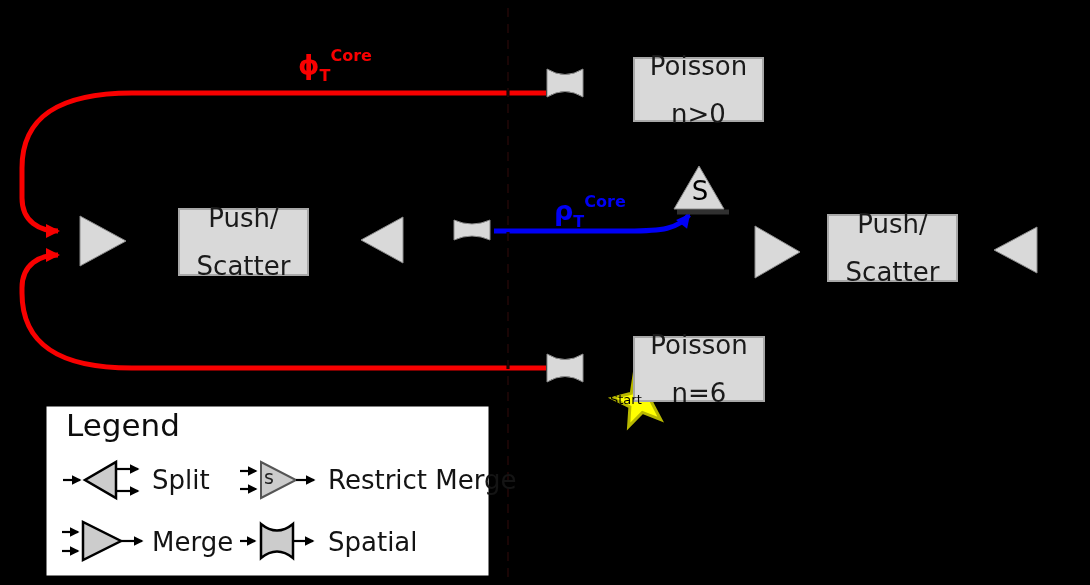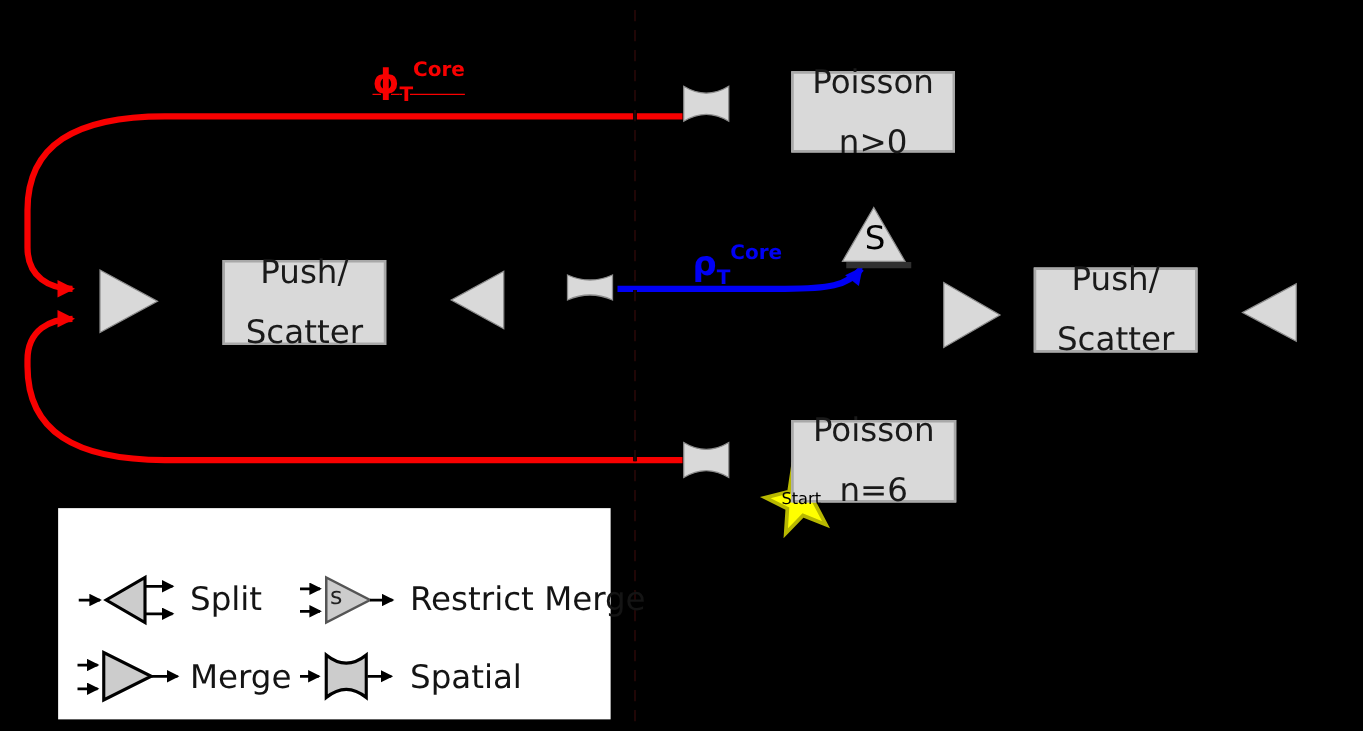--- a/index.html
+++ b/index.html
@@ -33,21 +33,21 @@
     color:var(--node-text); font-size:26px; line-height:32px; box-sizing:border-box;gap:16px;
   }
   .flux-label{position:absolute; font-weight:bold; white-space:nowrap;}
   .flux-label .sym{font-size:27px;}
   .flux-label .sub{font-size:16px; vertical-align:-7px;}
   .flux-label .sup{font-size:16px; vertical-align:13px;}
   .red-text{color:var(--flux-red);}
   .blue-text{color:var(--density-blue);margin-left:16px;}
   .s-node-label{position:absolute; left:683px; top:176px; width:34px; text-align:center;
     font-size:26px; color:#000;}
-  .start-label{position:absolute; left:610px; top:392px; width:62px; text-align:center;
+  .start-label{position:absolute; left:610px; top:392px; width:62px; 
     font-size:13px; color:#000;}
   .legend-title{position:absolute; left:66px; top:407px; font-size:31px; color:#0d0d0d;}
   .legend-label{position:absolute; font-size:26px; color:#141414; white-space:nowrap;}
   .lg-letter{position:absolute; left:264px; top:466px; font-size:19px; color:#222;}
 </style>
 </head>
 <body>
 
 <div id="canvas">
 
@@ -129,31 +129,32 @@
   <div class="box" style="left:633px;top:57px;width:131px;height:65px;">
     <span>Poisson</span>
     <span>n&gt;0</span>
   </div>
 
   <div class="box" style="left:633px;top:336px;width:132px;height:66px;">
     <span>Poisson</span>
     <span>n=6</span>
   </div>
 
-  <div class="flux-label red-text" style="left:298px;top:46px;text-decoration:underline;">
+  <div class="flux-label red-text" style="left:298px;top:46px;">
     <span class="sym">ϕ</span><span class="sub">T</span><span class="sup">Core</span>
   </div>
 
 
   <div class="flux-label blue-text" style="left:538px;top:192px;">
     <span class="sym">ρ</span><span class="sub">T</span><span class="sup">Core</span>
   </div>
 
   <div class="s-node-label">S</div>
   <div class="start-label">Start</div>
 
+  <div class="legend-title">Legend</div>
   <div class="legend-label" style="left:152px;top:465px;">Split</div>
   <div class="legend-label" style="left:328px;top:465px;">Restrict Merge</div>
   <div class="legend-label" style="left:152px;top:527px;text-align:right;">Merge</div>
   <div class="legend-label" style="left:328px;top:527px;">Spatial</div>
   <div class="lg-letter">s</div>
 
 </div>
 
 </body></html>

